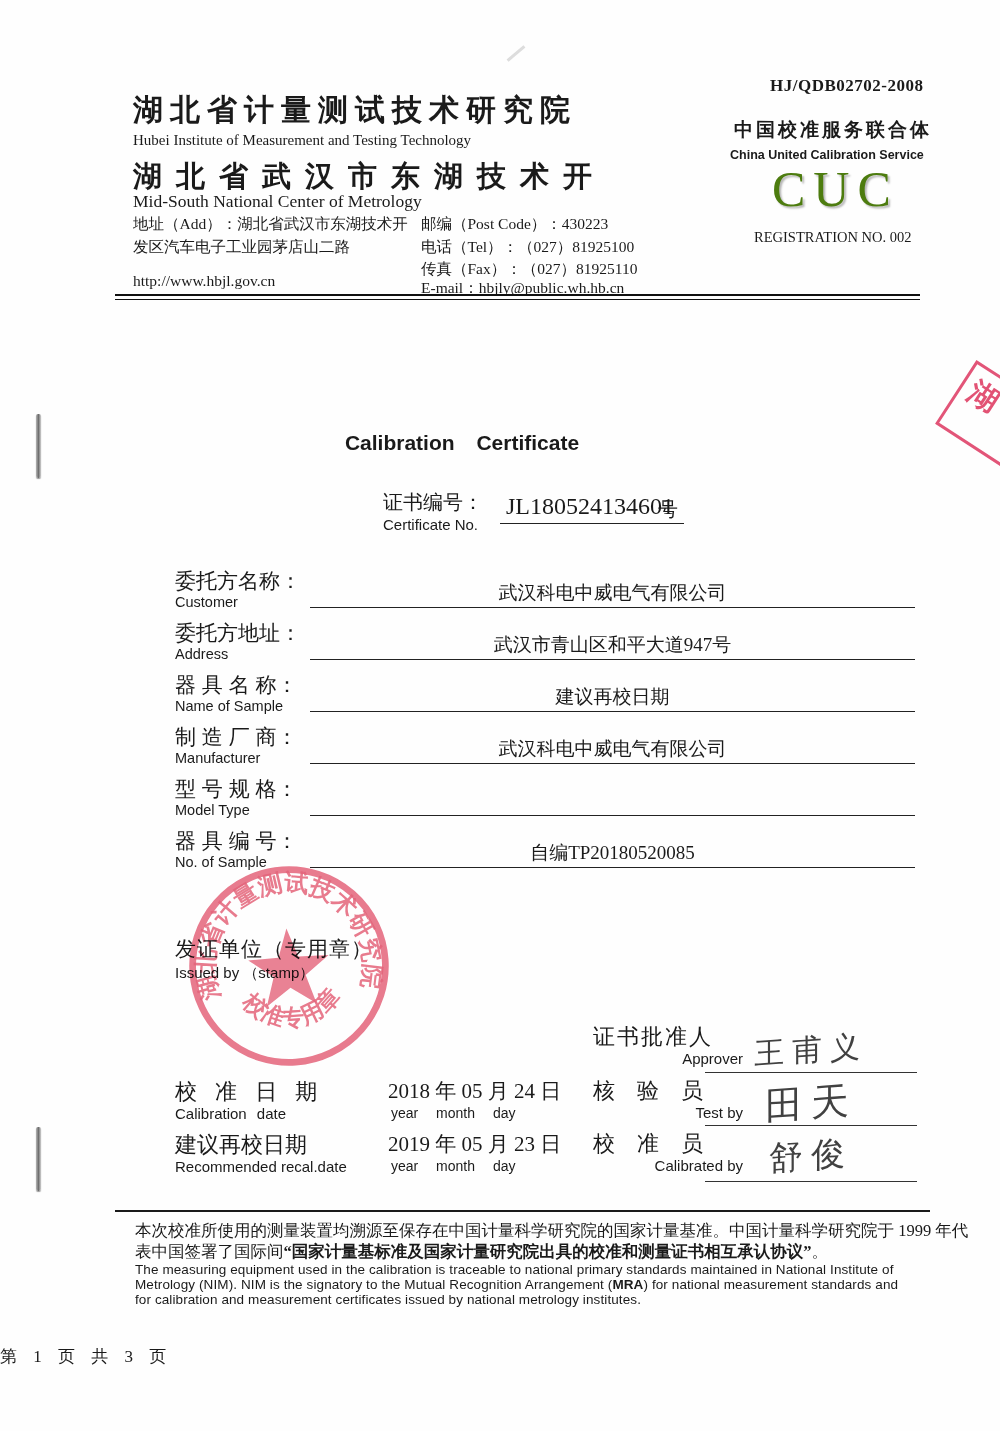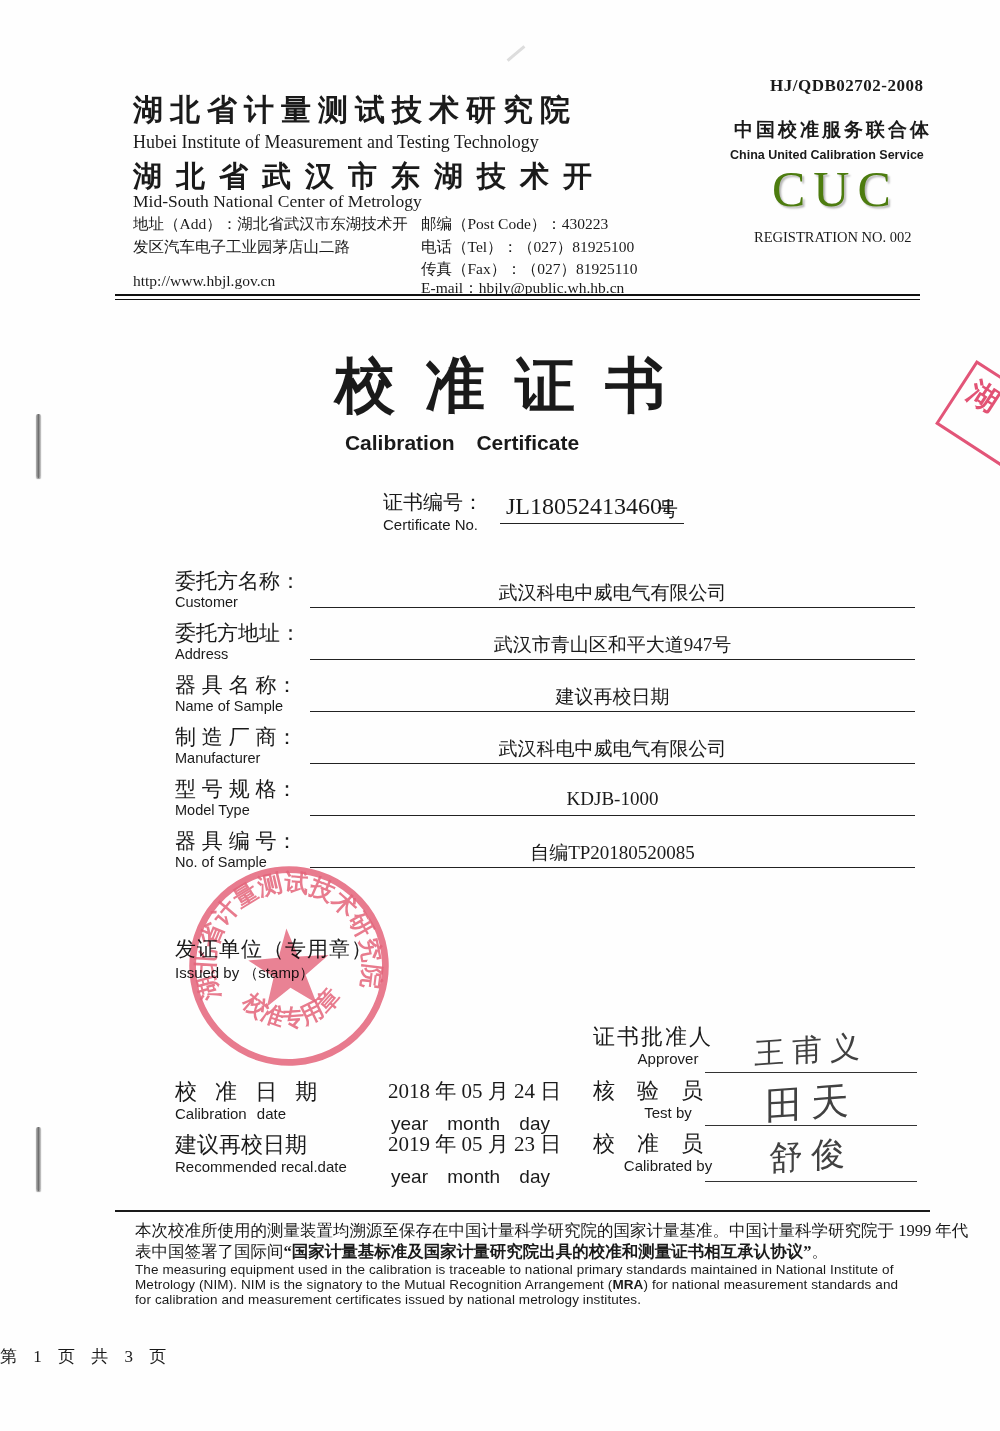--- a/index.html
+++ b/index.html
@@ -4,21 +4,21 @@
 <title>Calibration Certificate</title>
 <style>
   html,body{margin:0;padding:0;background:#ffffff;}
   .page{position:relative;width:1000px;height:1431px;background:#fefefe;overflow:hidden;
         font-family:"Liberation Sans",sans-serif;color:#1a1a1a;}
   .abs{position:absolute;}
 
   
   .doc-code{left:770px;top:76px;font:bold 17px "Liberation Serif",serif;letter-spacing:.5px;}
   .inst-cn{left:133px;top:90px;font-size:30px;font-weight:700;letter-spacing:7px;white-space:nowrap;}
-  .inst-en{left:133px;top:132px;font-size:18px;font-family:"Liberation Serif",serif;}
+  .inst-en{left:133px;top:132px;font-size:15px;font-family:"Liberation Serif",serif;}
   .center-cn{left:133px;top:157px;font-size:29px;font-weight:700;letter-spacing:14px;white-space:nowrap;}
   .center-en{left:133px;top:191px;font-size:17.5px;font-family:"Liberation Serif",serif;}
   .contact{font-size:15.5px;font-family:"Liberation Serif",serif;white-space:nowrap;}
 
   .cuc-cn{left:734px;top:117px;font-size:19px;font-weight:700;letter-spacing:3px;}
   .cuc-en{left:730px;top:148px;font-size:12.5px;font-weight:700;}
   .cuc-logo{left:772px;top:160px;font-family:"Liberation Serif",serif;font-size:50px;letter-spacing:8px;
             color:#4d7c0f;text-shadow:2px 2px 2px #b8b8b8;}
   .cuc-reg{left:754px;top:229px;font-size:14.5px;font-family:"Liberation Serif",serif;}
 
@@ -45,25 +45,25 @@
   
   .stamp{left:183px;top:860px;width:212px;height:212px;mix-blend-mode:multiply;opacity:.88;
          transform:rotate(-4deg);}
   .issued-cn{left:175px;top:935px;font-size:21px;letter-spacing:1px;}
   .issued-en{left:175px;top:964px;font-size:15px;}
 
   
   .d-label-cn{font-size:22px;white-space:nowrap;}
   .d-label-en{font-size:15px;}
   .d-value{font-family:"Liberation Serif",serif;font-size:21px;white-space:nowrap;}
-  .d-sub{font-size:19px;word-spacing:14px;margin-top:8px;}
+  .d-sub{font-size:14px;word-spacing:14px;}
 
   
   .s-label-cn{font-size:22px;white-space:nowrap;}
-  .s-label-en{font-size:15px;width:150px;text-align:center;}
+  .s-label-en{font-size:15px;width:150px;text-align:right;}
   .sig-line{left:705px;width:212px;border-bottom:1.5px solid #333;text-align:center;}
   .handwriting{font-family:"Liberation Serif",serif;color:#2d2d2d;display:inline-block;
                transform:rotate(-4deg) skewX(-4deg);letter-spacing:8px;opacity:.9;}
 
   
   .rule-footer{left:115px;top:1210px;width:815px;border-top:2.5px solid #1a1a1a;}
   .foot-cn{font-family:"Liberation Serif",serif;font-size:16.5px;white-space:nowrap;}
   .foot-en{font-size:13.5px;white-space:nowrap;letter-spacing:.1px;}
   .page-num{left:0;top:1345px;width:1000px;font-family:"Liberation Serif",serif;
             font-size:17px;letter-spacing:6px;}
@@ -100,21 +100,20 @@
   <div class="abs contact" style="left:421px;top:259px;">传真（Fax）：（027）81925110</div>
   <div class="abs contact" style="left:421px;top:278px;">E-mail：hbjly@public.wh.hb.cn</div>
 
   <div class="abs cuc-cn">中国校准服务联合体</div>
   <div class="abs cuc-en">China United Calibration Service</div>
   <div class="abs cuc-logo">CUC</div>
   <div class="abs cuc-reg">REGISTRATION NO. 002</div>
 
   <div class="abs rule-double"></div>
 
-  <div class="abs title-cn">校准证书</div>
   <div class="abs title-en">Calibration Certificate</div>
 
   <div class="abs certno-cn">证书编号：</div>
   <div class="abs certno-en">Certificate No.</div>
   <div class="abs certno-val">JL180524134601</div>
   <div class="abs certno-suffix">号</div>
 
   <div class="abs f-label-cn" style="left:175px;top:567px;">委托方名称：</div>
   <div class="abs f-label-en" style="left:175px;top:594px;">Customer</div>
   <div class="abs f-value" style="top:580px;">武汉科电中威电气有限公司</div>
@@ -130,21 +129,20 @@
   <div class="abs f-value" style="top:684px;">建议再校日期</div>
   <div class="abs f-line" style="top:711px;"></div>
 
   <div class="abs f-label-cn" style="left:175px;top:723px;">制 造 厂 商：</div>
   <div class="abs f-label-en" style="left:175px;top:750px;">Manufacturer</div>
   <div class="abs f-value" style="top:736px;">武汉科电中威电气有限公司</div>
   <div class="abs f-line" style="top:763px;"></div>
 
   <div class="abs f-label-cn" style="left:175px;top:775px;">型 号 规 格：</div>
   <div class="abs f-label-en" style="left:175px;top:802px;">Model Type</div>
-  <div class="abs f-value" style="top:788px;">KDJB-1000</div>
   <div class="abs f-line" style="top:815px;"></div>
 
   <div class="abs f-label-cn" style="left:175px;top:827px;">器 具 编 号：</div>
   <div class="abs f-label-en" style="left:175px;top:854px;">No. of Sample</div>
   <div class="abs f-value" style="top:840px;">自编TP20180520085</div>
   <div class="abs f-line" style="top:867px;"></div>
 
   <div class="abs issued-cn">发证单位（专用章）</div>
   <div class="abs issued-en">Issued by （stamp）</div>
 

